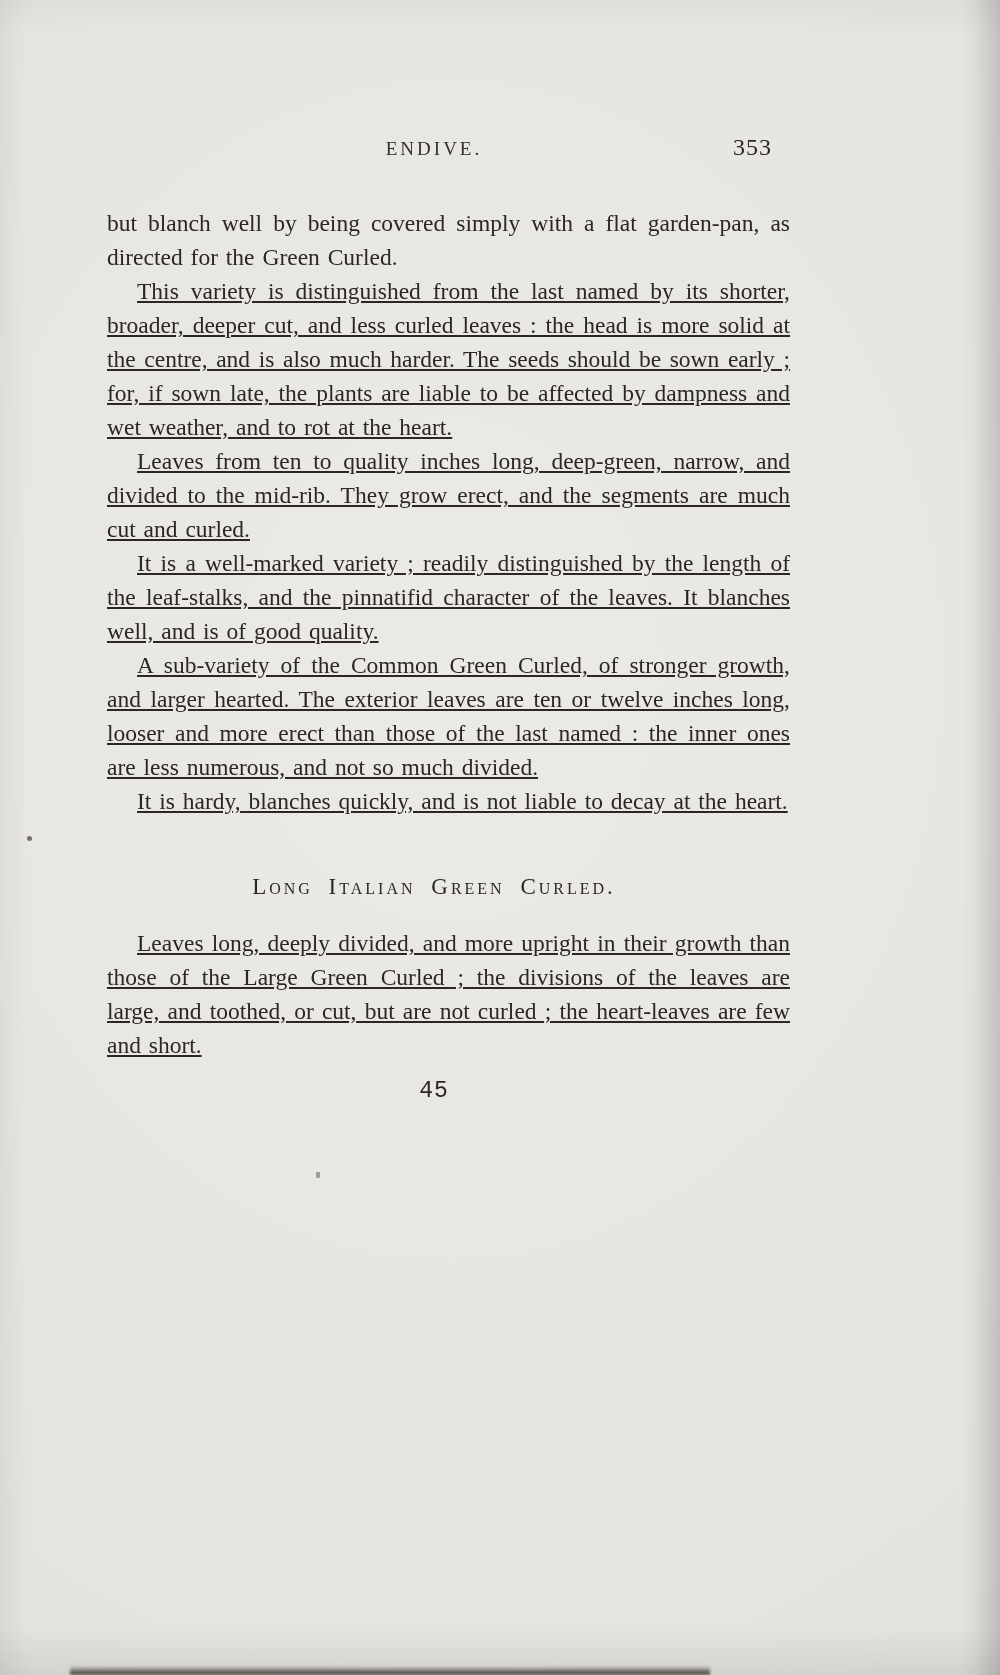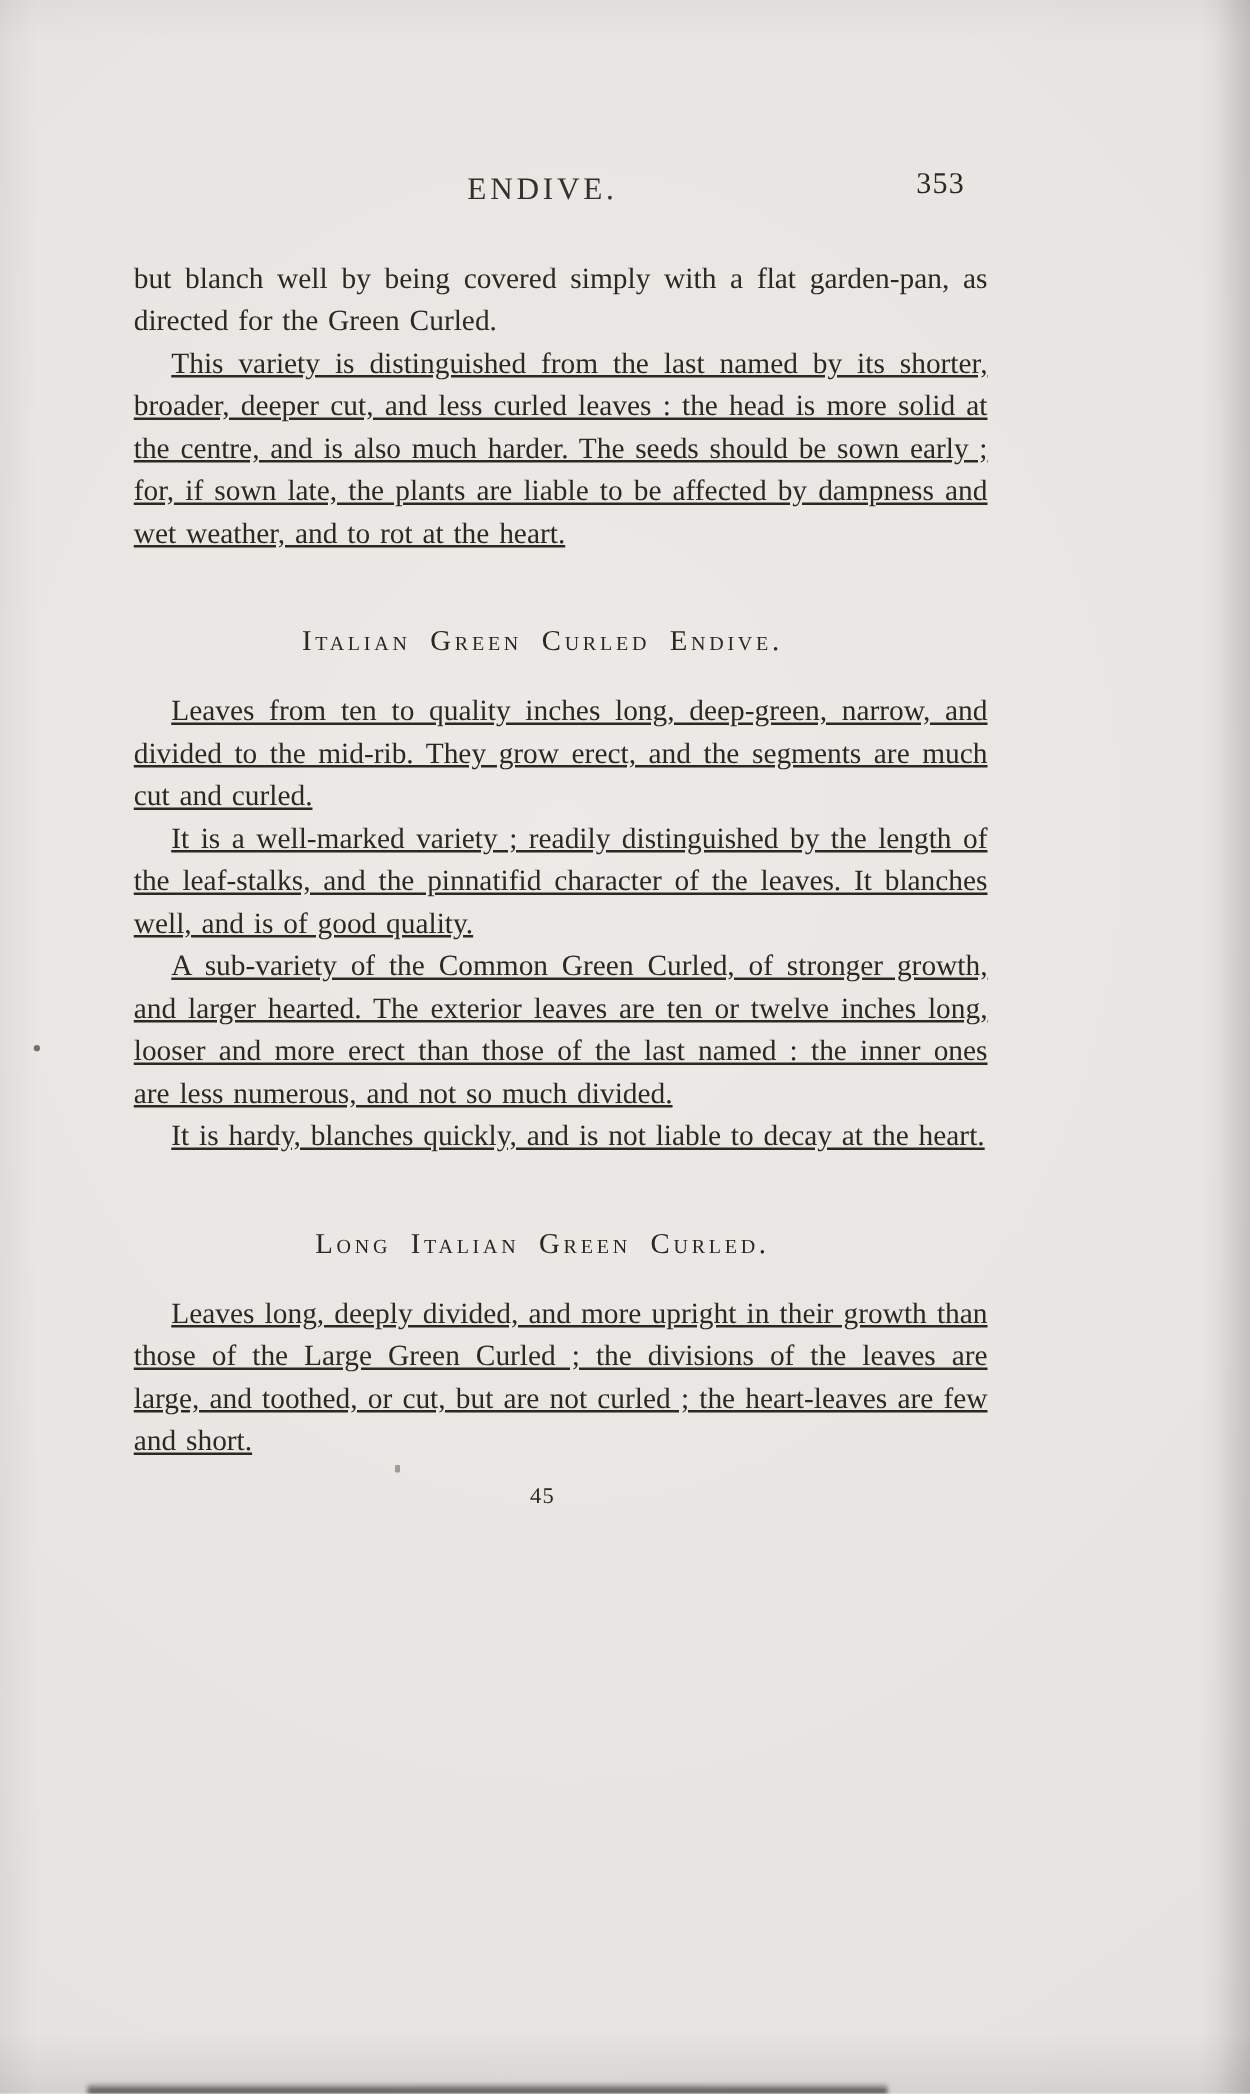--- a/index.html
+++ b/index.html
@@ -32,21 +32,21 @@
 
   .running-head {
     position: relative;
     height: 40px;
     margin-bottom: 28px;
   }
   .running-title {
     position: absolute;
     left: 0; right: 0;
     text-align: center;
-    font-size: 25px;
+    font-size: 19px;
     letter-spacing: 3px;
     color: #34312a;
   }
   .page-number {
     position: absolute;
     right: 18px;
     top: -4px;
     font-size: 24px;
     letter-spacing: 1px;
   }
@@ -69,22 +69,23 @@
     word-spacing: 7px;
     text-align: center;
     margin-top: 56px;
     margin-bottom: 26px;
     color: #2b2820;
   }
 
   .signature-number {
     margin-top: 16px;
     text-align: center;
-    font-size: 18px;
+    font-size: 23px;
     letter-spacing: 1px;
+    font-family: Liberation Mono, monospace;
   }
 
   
   .speck {
     position: absolute;
     background: #565249;
     border-radius: 50%;
   }
   .speck-left { left: 27px; top: 836px; width: 5px; height: 5px; opacity: .8; }
   .speck-mid  { left: 316px; top: 1172px; width: 4px; height: 6px; opacity: .5; border-radius: 1px; }
@@ -114,21 +115,20 @@
   <div class="text-column">
 
     <div class="running-head">
       <span class="running-title">ENDIVE.</span>
       <span class="page-number">353</span>
     </div>
 
     <p class="body-par">but blanch well by being covered simply with a flat garden-pan, as directed for the Green Curled.</p>
     <p class="body-par indent">This variety is distinguished from the last named by its shorter, broader, deeper cut, and less curled leaves : the head is more solid at the centre, and is also much harder. The seeds should be sown early ; for, if sown late, the plants are liable to be affected by dampness and wet weather, and to rot at the heart.</p>
 
-    <h2 class="section-heading">Italian Green Curled Endive.</h2>
 
     <p class="body-par indent">Leaves from ten to quality inches long, deep-green, narrow, and divided to the mid-rib. They grow erect, and the segments are much cut and curled.</p>
     <p class="body-par indent">It is a well-marked variety ; readily distinguished by the length of the leaf-stalks, and the pinnatifid character of the leaves. It blanches well, and is of good quality.</p>
 
 
     <p class="body-par indent">A sub-variety of the Common Green Curled, of stronger growth, and larger hearted. The exterior leaves are ten or twelve inches long, looser and more erect than those of the last named : the inner ones are less numerous, and not so much divided.</p>
     <p class="body-par indent">It is hardy, blanches quickly, and is not liable to decay at the heart.</p>
 
     <h2 class="section-heading">Long Italian Green Curled.</h2>
 

